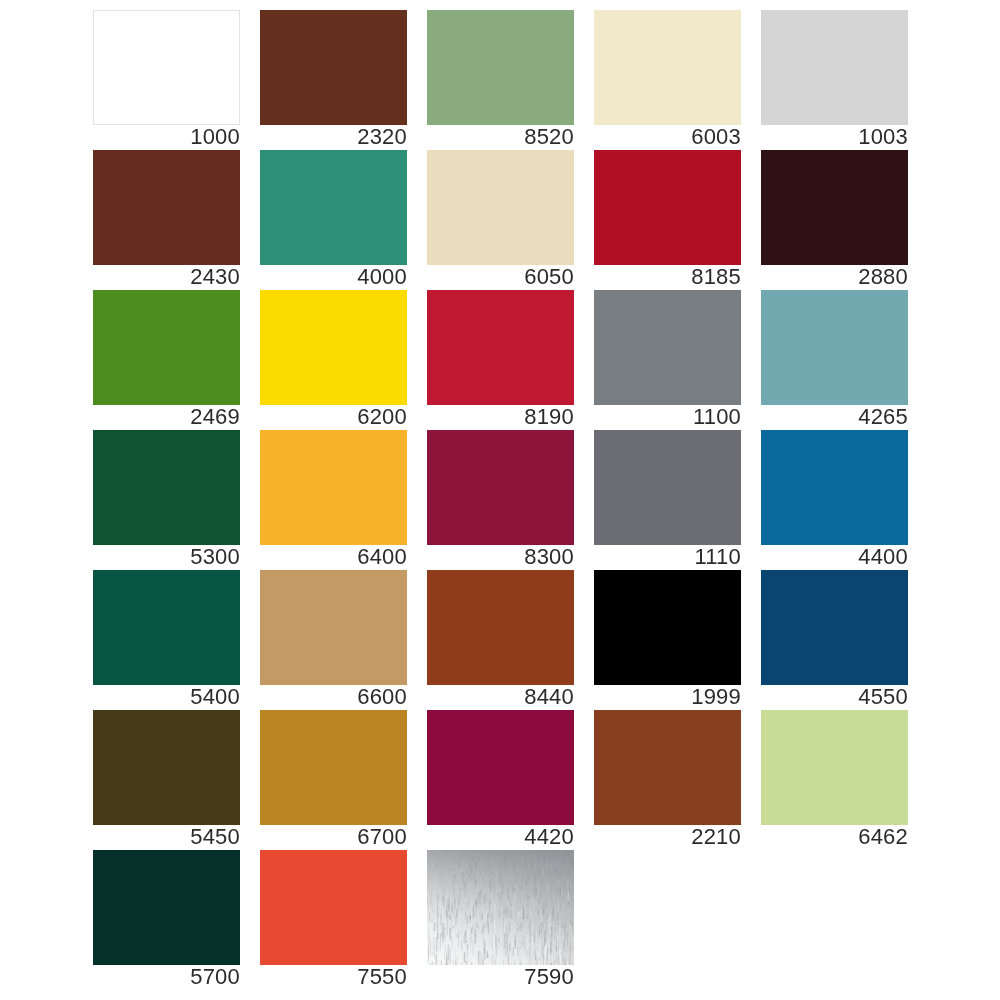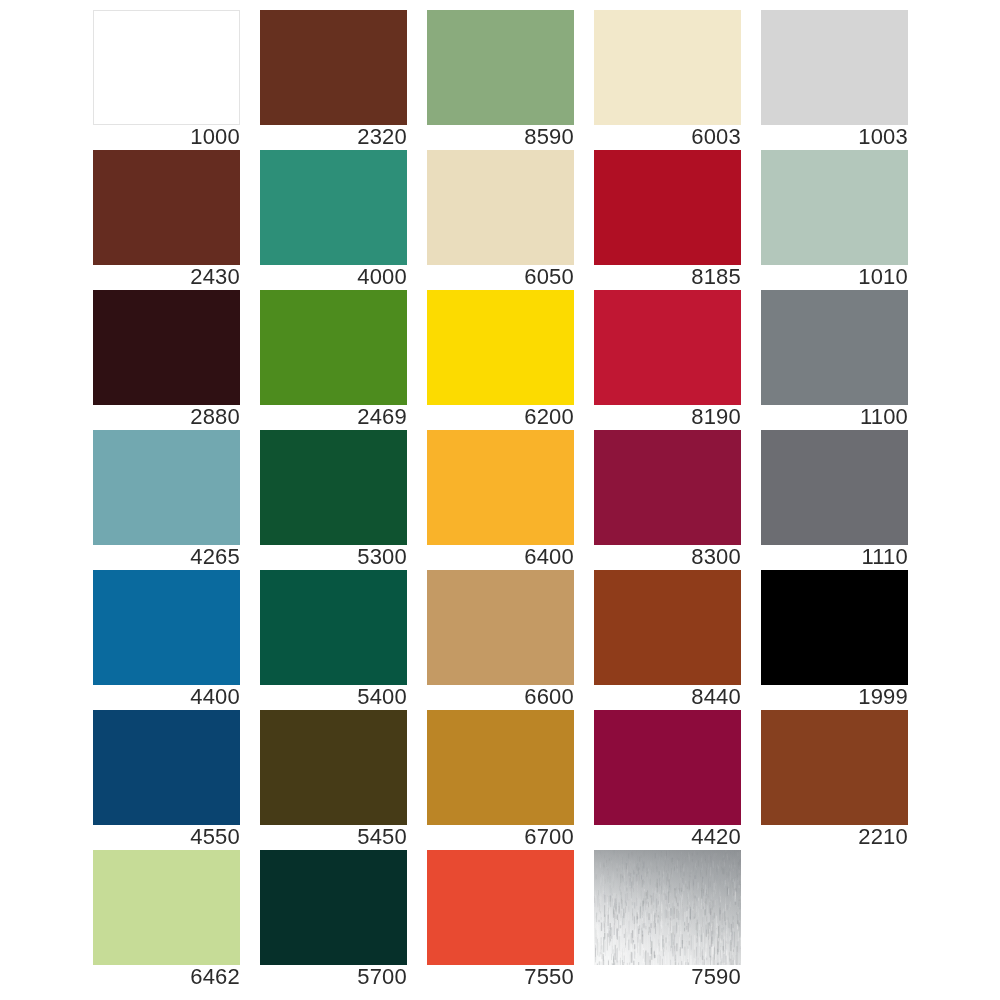--- a/index.html
+++ b/index.html
@@ -89,21 +89,21 @@
       <div class="swatch-cell">
         <div class="swatch-chip bordered" style="background: rgb(255, 255, 255);"></div>
         <div class="swatch-label">1000</div>
       </div>
       <div class="swatch-cell">
         <div class="swatch-chip" style="background: rgb(102, 48, 31);"></div>
         <div class="swatch-label">2320</div>
       </div>
       <div class="swatch-cell">
         <div class="swatch-chip" style="background: rgb(138, 171, 125);"></div>
-        <div class="swatch-label">8590</div>
+        <div class="swatch-label">8520</div>
       </div>
       <div class="swatch-cell">
         <div class="swatch-chip" style="background: rgb(242, 232, 202);"></div>
         <div class="swatch-label">6003</div>
       </div>
       <div class="swatch-cell">
         <div class="swatch-chip" style="background: rgb(213, 213, 213);"></div>
         <div class="swatch-label">1003</div>
       </div>
       <div class="swatch-cell">
@@ -114,24 +114,20 @@
         <div class="swatch-chip" style="background: rgb(45, 143, 120);"></div>
         <div class="swatch-label">4000</div>
       </div>
       <div class="swatch-cell">
         <div class="swatch-chip" style="background: rgb(234, 221, 189);"></div>
         <div class="swatch-label">6050</div>
       </div>
       <div class="swatch-cell">
         <div class="swatch-chip" style="background: rgb(176, 15, 36);"></div>
         <div class="swatch-label">8185</div>
-      </div>
-      <div class="swatch-cell">
-        <div class="swatch-chip" style="background: rgb(179, 199, 187);"></div>
-        <div class="swatch-label">1010</div>
       </div>
       <div class="swatch-cell">
         <div class="swatch-chip" style="background: rgb(47, 16, 19);"></div>
         <div class="swatch-label">2880</div>
       </div>
       <div class="swatch-cell">
         <div class="swatch-chip" style="background: rgb(77, 140, 30);"></div>
         <div class="swatch-label">2469</div>
       </div>
       <div class="swatch-cell">

